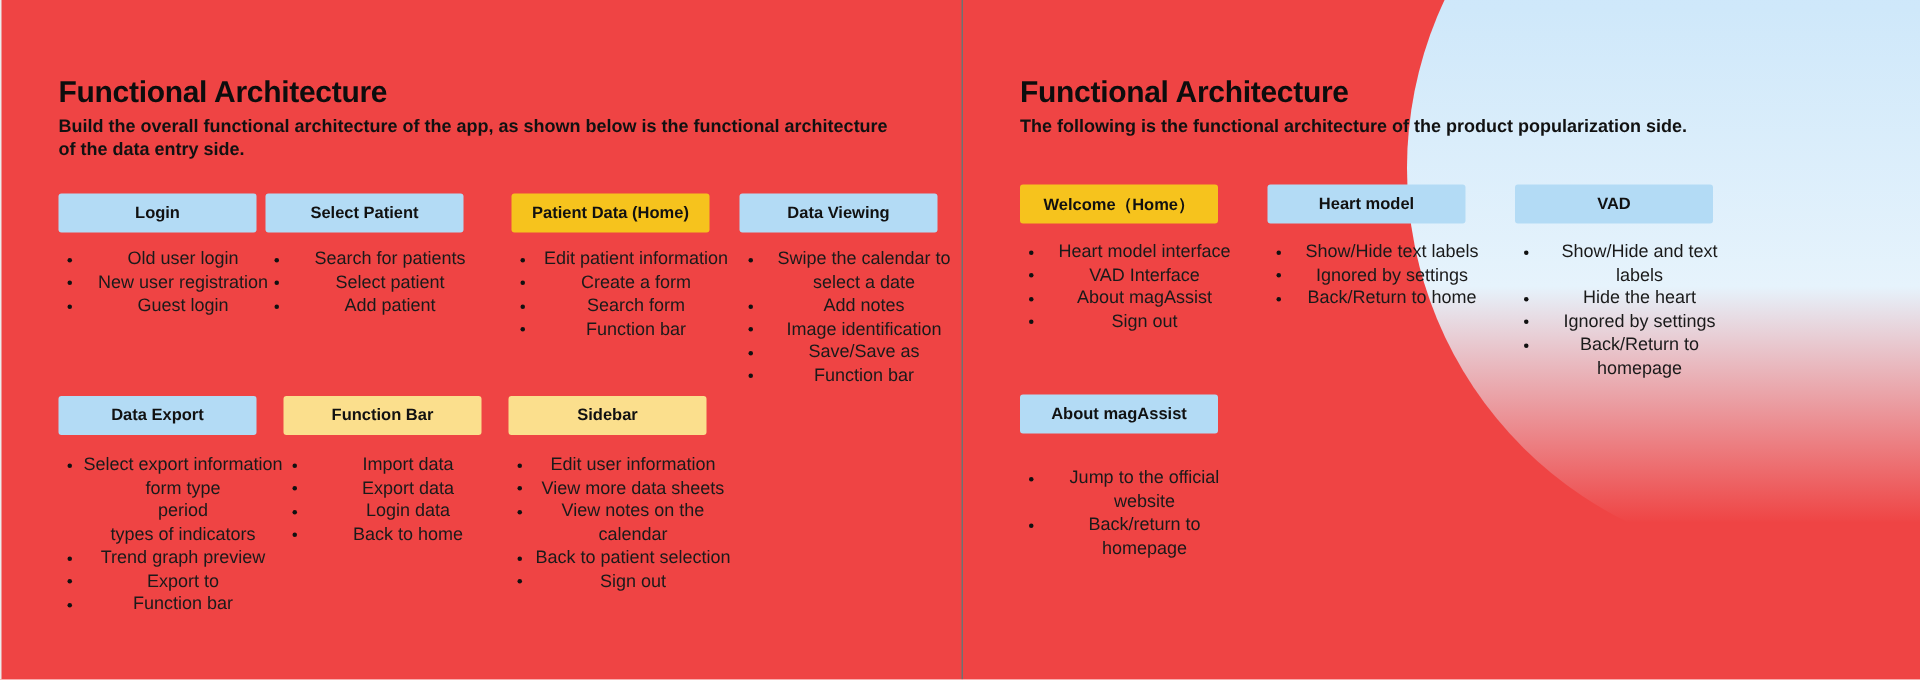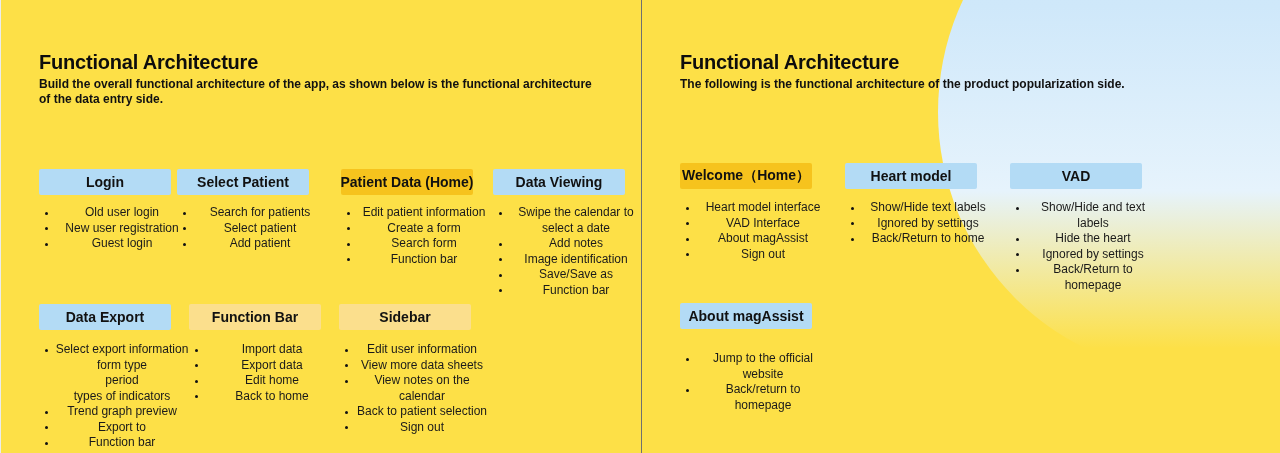--- a/index.html
+++ b/index.html
@@ -1,19 +1,19 @@
 <!DOCTYPE html>
 <html><head>
 <meta charset="utf-8">
 <style>
   html,body{margin:0;padding:0;background:#ffffff;}
   .canvas{
     position:relative;
     width:1280px;height:453px;
-    background:#fde047;
+    background:#ef4444;
     font-family:"Liberation Sans","DejaVu Sans",sans-serif;
     overflow:hidden;
     border-left:1px solid #ececec;
     box-sizing:border-box;
   }
   .panel{
     position:absolute;top:0;height:453px;overflow:hidden;
   }
   .panel-left{left:0;width:640px;}
   .panel-right{left:641px;width:639px;}
@@ -36,22 +36,22 @@
   .panel-subtitle{
     position:absolute;left:38px;top:77px;margin:0;
     font-size:12px;font-weight:600;color:#111;
     line-height:15.2px;white-space:pre-line;z-index:2;
   }
   .row{position:absolute;left:38px;z-index:2;}
   .func-column{position:absolute;top:0;width:150px;}
   .col-header{
     width:132px;height:26px;border-radius:2px;
     display:flex;align-items:center;justify-content:center;
-    font-size:14px;font-weight:600;color:#111;
-    box-sizing:border-box;white-space:nowrap;margin-top:40px;
+    font-size:11px;font-weight:600;color:#111;
+    box-sizing:border-box;white-space:nowrap;
   }
   .col-header.blue{background:#b3dbf5;}
   .col-header.gold{background:#f6c31d;}
   .col-header.yellow{background:#fbdf8d;}
   .col-list{
     margin:0;padding:0;list-style:none;
     font-size:12px;font-weight:400;color:#1a1a1a;line-height:15.5px;text-align:center;
   }
   .col-list li{
     position:relative;padding-left:16px;white-space:pre-line;
@@ -119,21 +119,21 @@
               <li>Trend graph preview</li>
               <li>Export to</li>
               <li>Function bar</li>
             </ul>
           </div>
           <div class="func-column" style="left: 150px;">
             <div class="col-header yellow">Function Bar</div>
             <ul class="col-list" style="margin-top: 12px;">
               <li>Import data</li>
               <li>Export data</li>
-              <li>Edit home</li>
+              <li>Login data</li>
               <li>Back to home</li>
             </ul>
           </div>
           <div class="func-column" style="left: 300px;">
             <div class="col-header yellow">Sidebar</div>
             <ul class="col-list" style="margin-top: 12px;">
               <li>Edit user information</li>
               <li>View more data sheets</li>
               <li>View notes on the calendar</li>
               <li>Back to patient selection</li>

